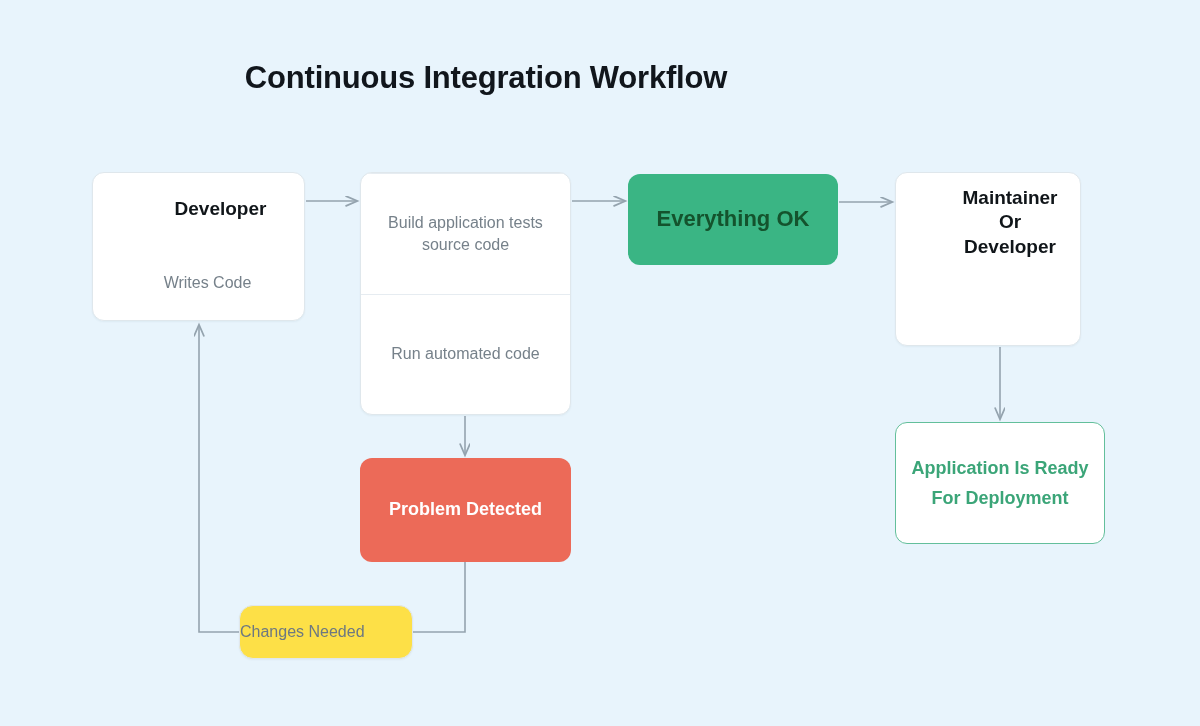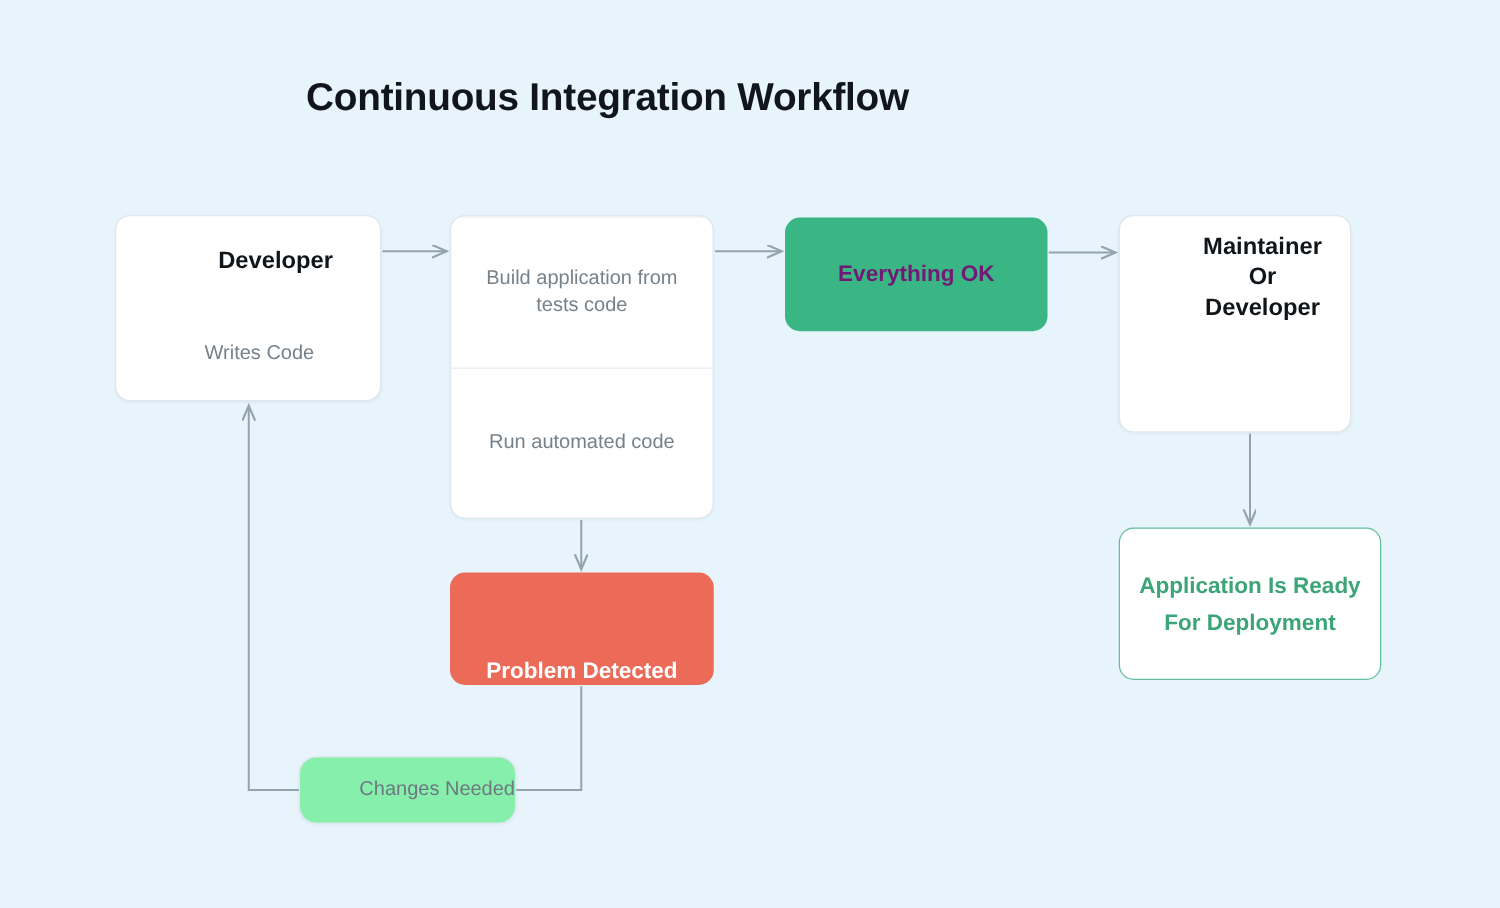--- a/index.html
+++ b/index.html
@@ -100,40 +100,40 @@
 
   #node-everything-ok {
     left: 628px; top: 174px;
     width: 210px; height: 91px;
     background: #3ab584;
     display: flex;
     align-items: center;
     justify-content: center;
   }
   #node-everything-ok .solid-label {
-    font-size: 18px;
-    font-weight: bold;
-    color: #701a75;
+    font-size: 22px;
+    font-weight: bold;
+    color: #14532d;
     text-align: center;
     line-height: 1.3;
   }
 
   #node-maintainer {
     left: 895px; top: 172px;
     width: 186px; height: 174px;
   }
   #node-maintainer .card-head { height: 99px; }
   #node-maintainer .card-row { height: 75px; }
 
   #node-problem {
     left: 360px; top: 458px;
-    width: 211px; height: 90px;
+    width: 211px; height: 104px;
     background: #ec6a58;
     display: flex;
-    align-items: flex-end;
+    align-items: center;
     justify-content: center;
   }
   #node-problem .solid-label {
     font-size: 18px;
     font-weight: bold;
     color: #ffffff;
     text-align: center;
     line-height: 1.3;
   }
 
@@ -150,27 +150,27 @@
     font-size: 18px;
     font-weight: bold;
     color: #3ba578;
     text-align: center;
     line-height: 1.67;
   }
 
   #node-changes {
     left: 239px; top: 605px;
     width: 174px; height: 54px;
-    background: #86efac;
+    background: #fde047;
     border: 1px solid #e0e7ec;
     border-radius: 14px;
     box-shadow: 0 1px 2px rgba(25,50,80,0.05);
     display: flex;
     align-items: center;
-    justify-content: flex-end;
+    justify-content: flex-start;
   }
   #node-changes .pill-label {
     font-size: 16px;
     color: #6d7881;
     text-align: center;
   }
 </style>
 </head>
 <body>
 
@@ -199,21 +199,21 @@
       <path d="M465,549 L465,632 L199,632 L199,325" marker-end="url(#ah)"></path>
     </g>
   </svg>
 
   <div class="node card" id="node-developer">
     <div class="card-head">Developer</div>
     <div class="card-row no-rule">Writes Code</div>
   </div>
 
   <div class="node card" id="node-citool">
-    <div class="card-row">Build application from tests code</div>
+    <div class="card-row">Build application tests source code</div>
     <div class="card-row">Run automated code</div>
   </div>
 
   <div class="node" id="node-everything-ok">
     <div class="solid-label">Everything OK</div>
   </div>
 
   <div class="node card" id="node-maintainer">
     <div class="card-head">Maintainer Or Developer</div>
   </div>

